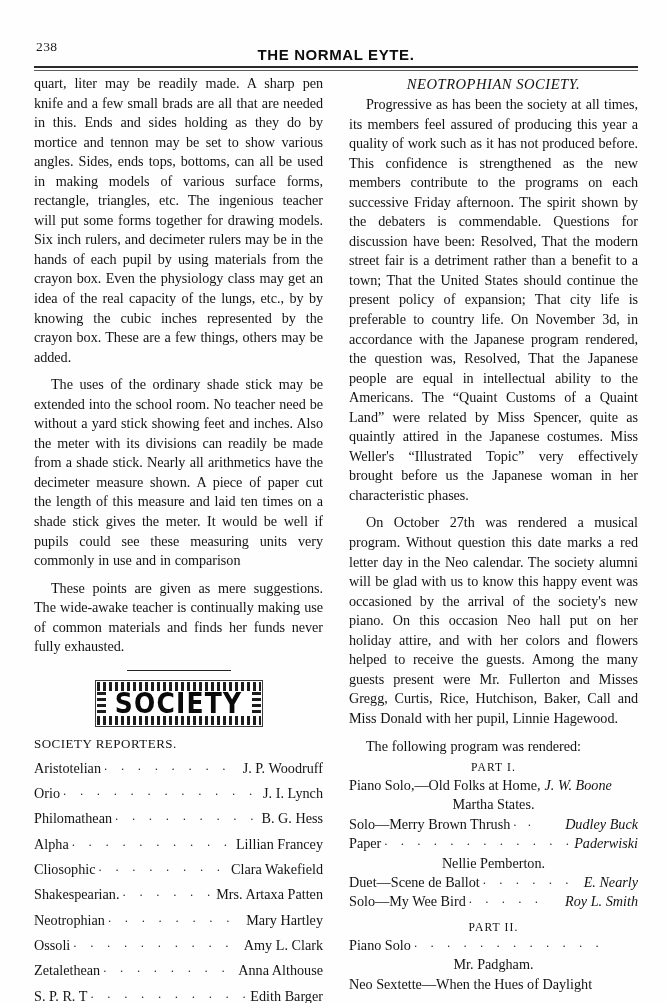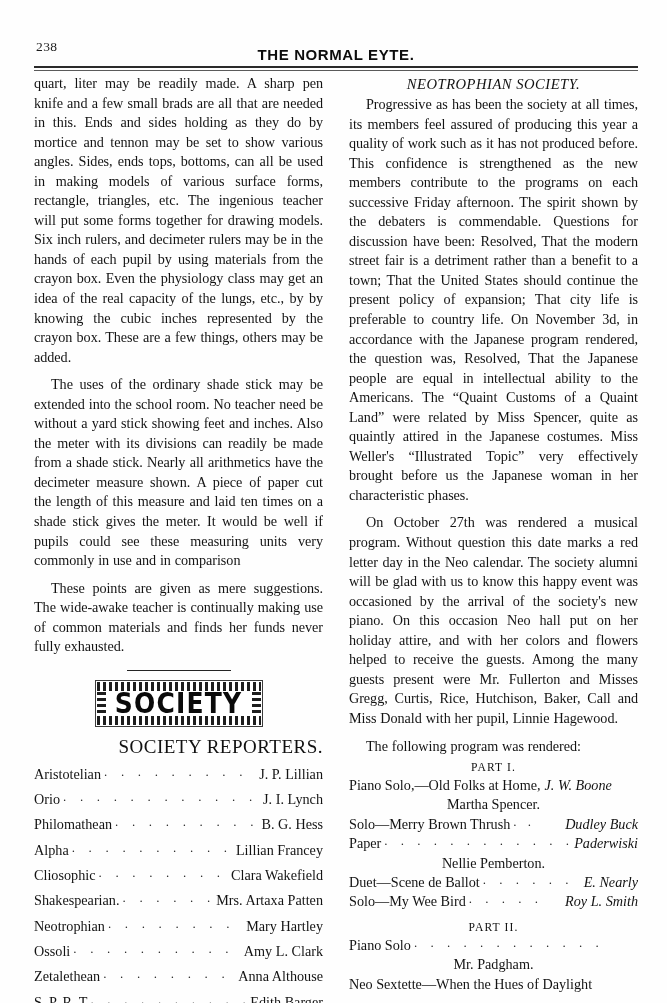--- a/index.html
+++ b/index.html
@@ -159,22 +159,22 @@
     font-family: "DejaVu Sans", sans-serif;
     font-weight: bold;
     font-size: 25px;
     letter-spacing: 1.2px;
     color: #0a0a0a;
     transform: scaleY(1.12);
   }
 
   .reporters-title {
     margin: 9px 0 4px 0;
-    text-align: right;
-    font-size: 19px;
+    text-align: left;
+    font-size: 13px;
     letter-spacing: 0.5px;
     color: #111;
   }
 
   
   ul.reporters {
     list-style: none;
     margin: 0;
     padding: 0;
   }
@@ -268,21 +268,21 @@
       <div class="banner">
         <span class="banner-word">SOCIETY</span>
       </div>
 
       <div class="reporters-title">SOCIETY REPORTERS.</div>
 
       <ul class="reporters">
         <li>
           <span class="rep-name">Aristotelian</span>
           <span class="rep-dots">. . . . . . . . . .</span>
-          <span class="rep-person">J. P. Lillian</span>
+          <span class="rep-person">J. P. Woodruff</span>
         </li>
         <li>
           <span class="rep-name">Orio</span>
           <span class="rep-dots">. . . . . . . . . . . . . . . .</span>
           <span class="rep-person">J. I. Lynch</span>
         </li>
         <li>
           <span class="rep-name">Philomathean</span>
           <span class="rep-dots">. . . . . . . . . .</span>
           <span class="rep-person">B. G. Hess</span>
@@ -332,21 +332,21 @@
       <p class="body">Progressive as has been the society at all times, its members feel assured of producing this year a quality of work such as it has not produced before. This confidence is strengthened as the new members contribute to the programs on each successive Friday afternoon. The spirit shown by the debaters is commendable. Questions for discussion have been: Resolved, That the modern street fair is a detriment rather than a benefit to a town; That the United States should continue the present policy of expansion; That city life is preferable to country life. On November 3d, in accordance with the Japanese program rendered, the question was, Resolved, That the Japanese people are equal in intellectual ability to the Americans. The “Quaint Customs of a Quaint Land” were related by Miss Spencer, quite as quaintly attired in the Japanese costumes. Miss Weller's “Illustrated Topic” very effectively brought before us the Japanese woman in her characteristic phases.</p>
       <p class="body">On October 27th was rendered a musical program. Without question this date marks a red letter day in the Neo calendar. The society alumni will be glad with us to know this happy event was occasioned by the arrival of the society's new piano. On this occasion Neo hall put on her holiday attire, and with her colors and flowers helped to receive the guests. Among the many guests present were Mr. Fullerton and Misses Gregg, Curtis, Rice, Hutchison, Baker, Call and Miss Donald with her pupil, Linnie Hagewood.</p>
       <p class="body">The following program was rendered:</p>
 
       <div class="part-label">PART I.</div>
 
       <div class="prog-line">
         <span class="prog-piece">Piano Solo,—Old Folks at Home,</span>
         <span class="prog-composer" style="margin-left:4px;">J. W. Boone</span>
       </div>
-      <div class="prog-performer">Martha Spencer.</div>
+      <div class="prog-performer">Martha States.</div>
 
       <div class="prog-line">
         <span class="prog-piece">Solo—Merry Brown Thrush</span>
         <span class="prog-dots tight">. .</span>
         <span class="prog-composer">Dudley Buck</span>
       </div>
 
       <div class="prog-line">
         <span class="prog-piece">Paper</span>
         <span class="prog-dots">. . . . . . . . . . . . . .</span>

